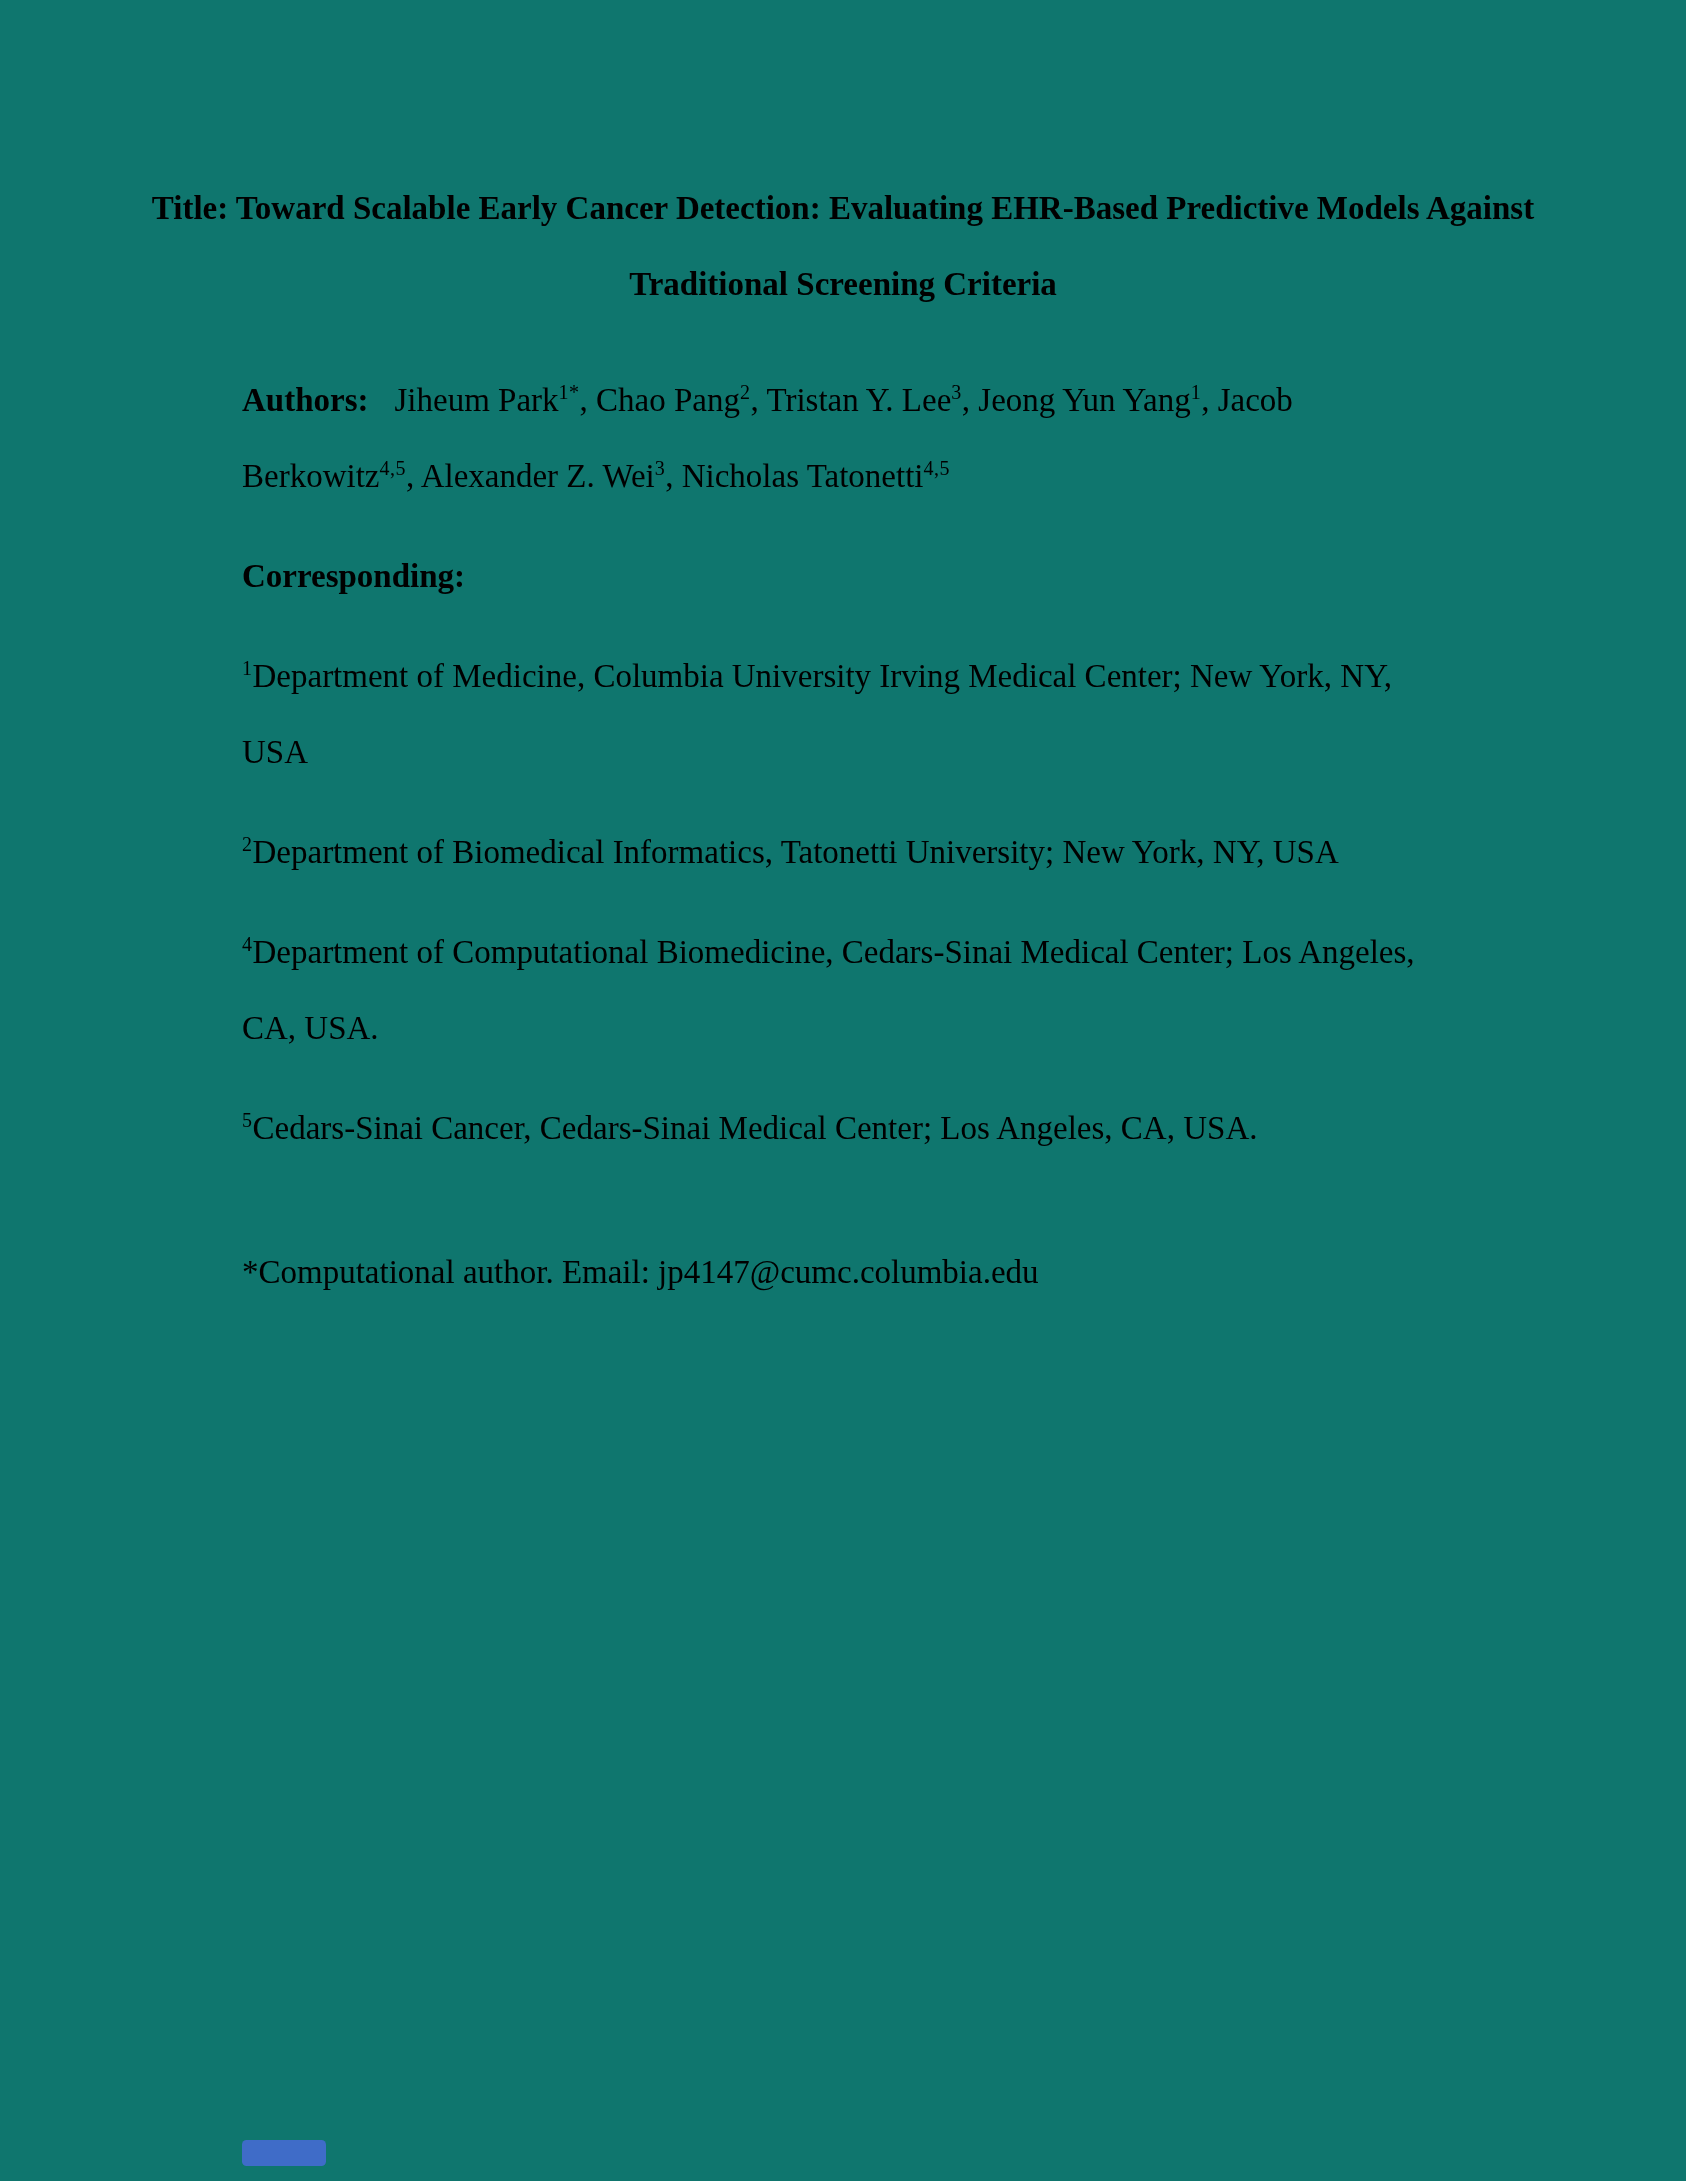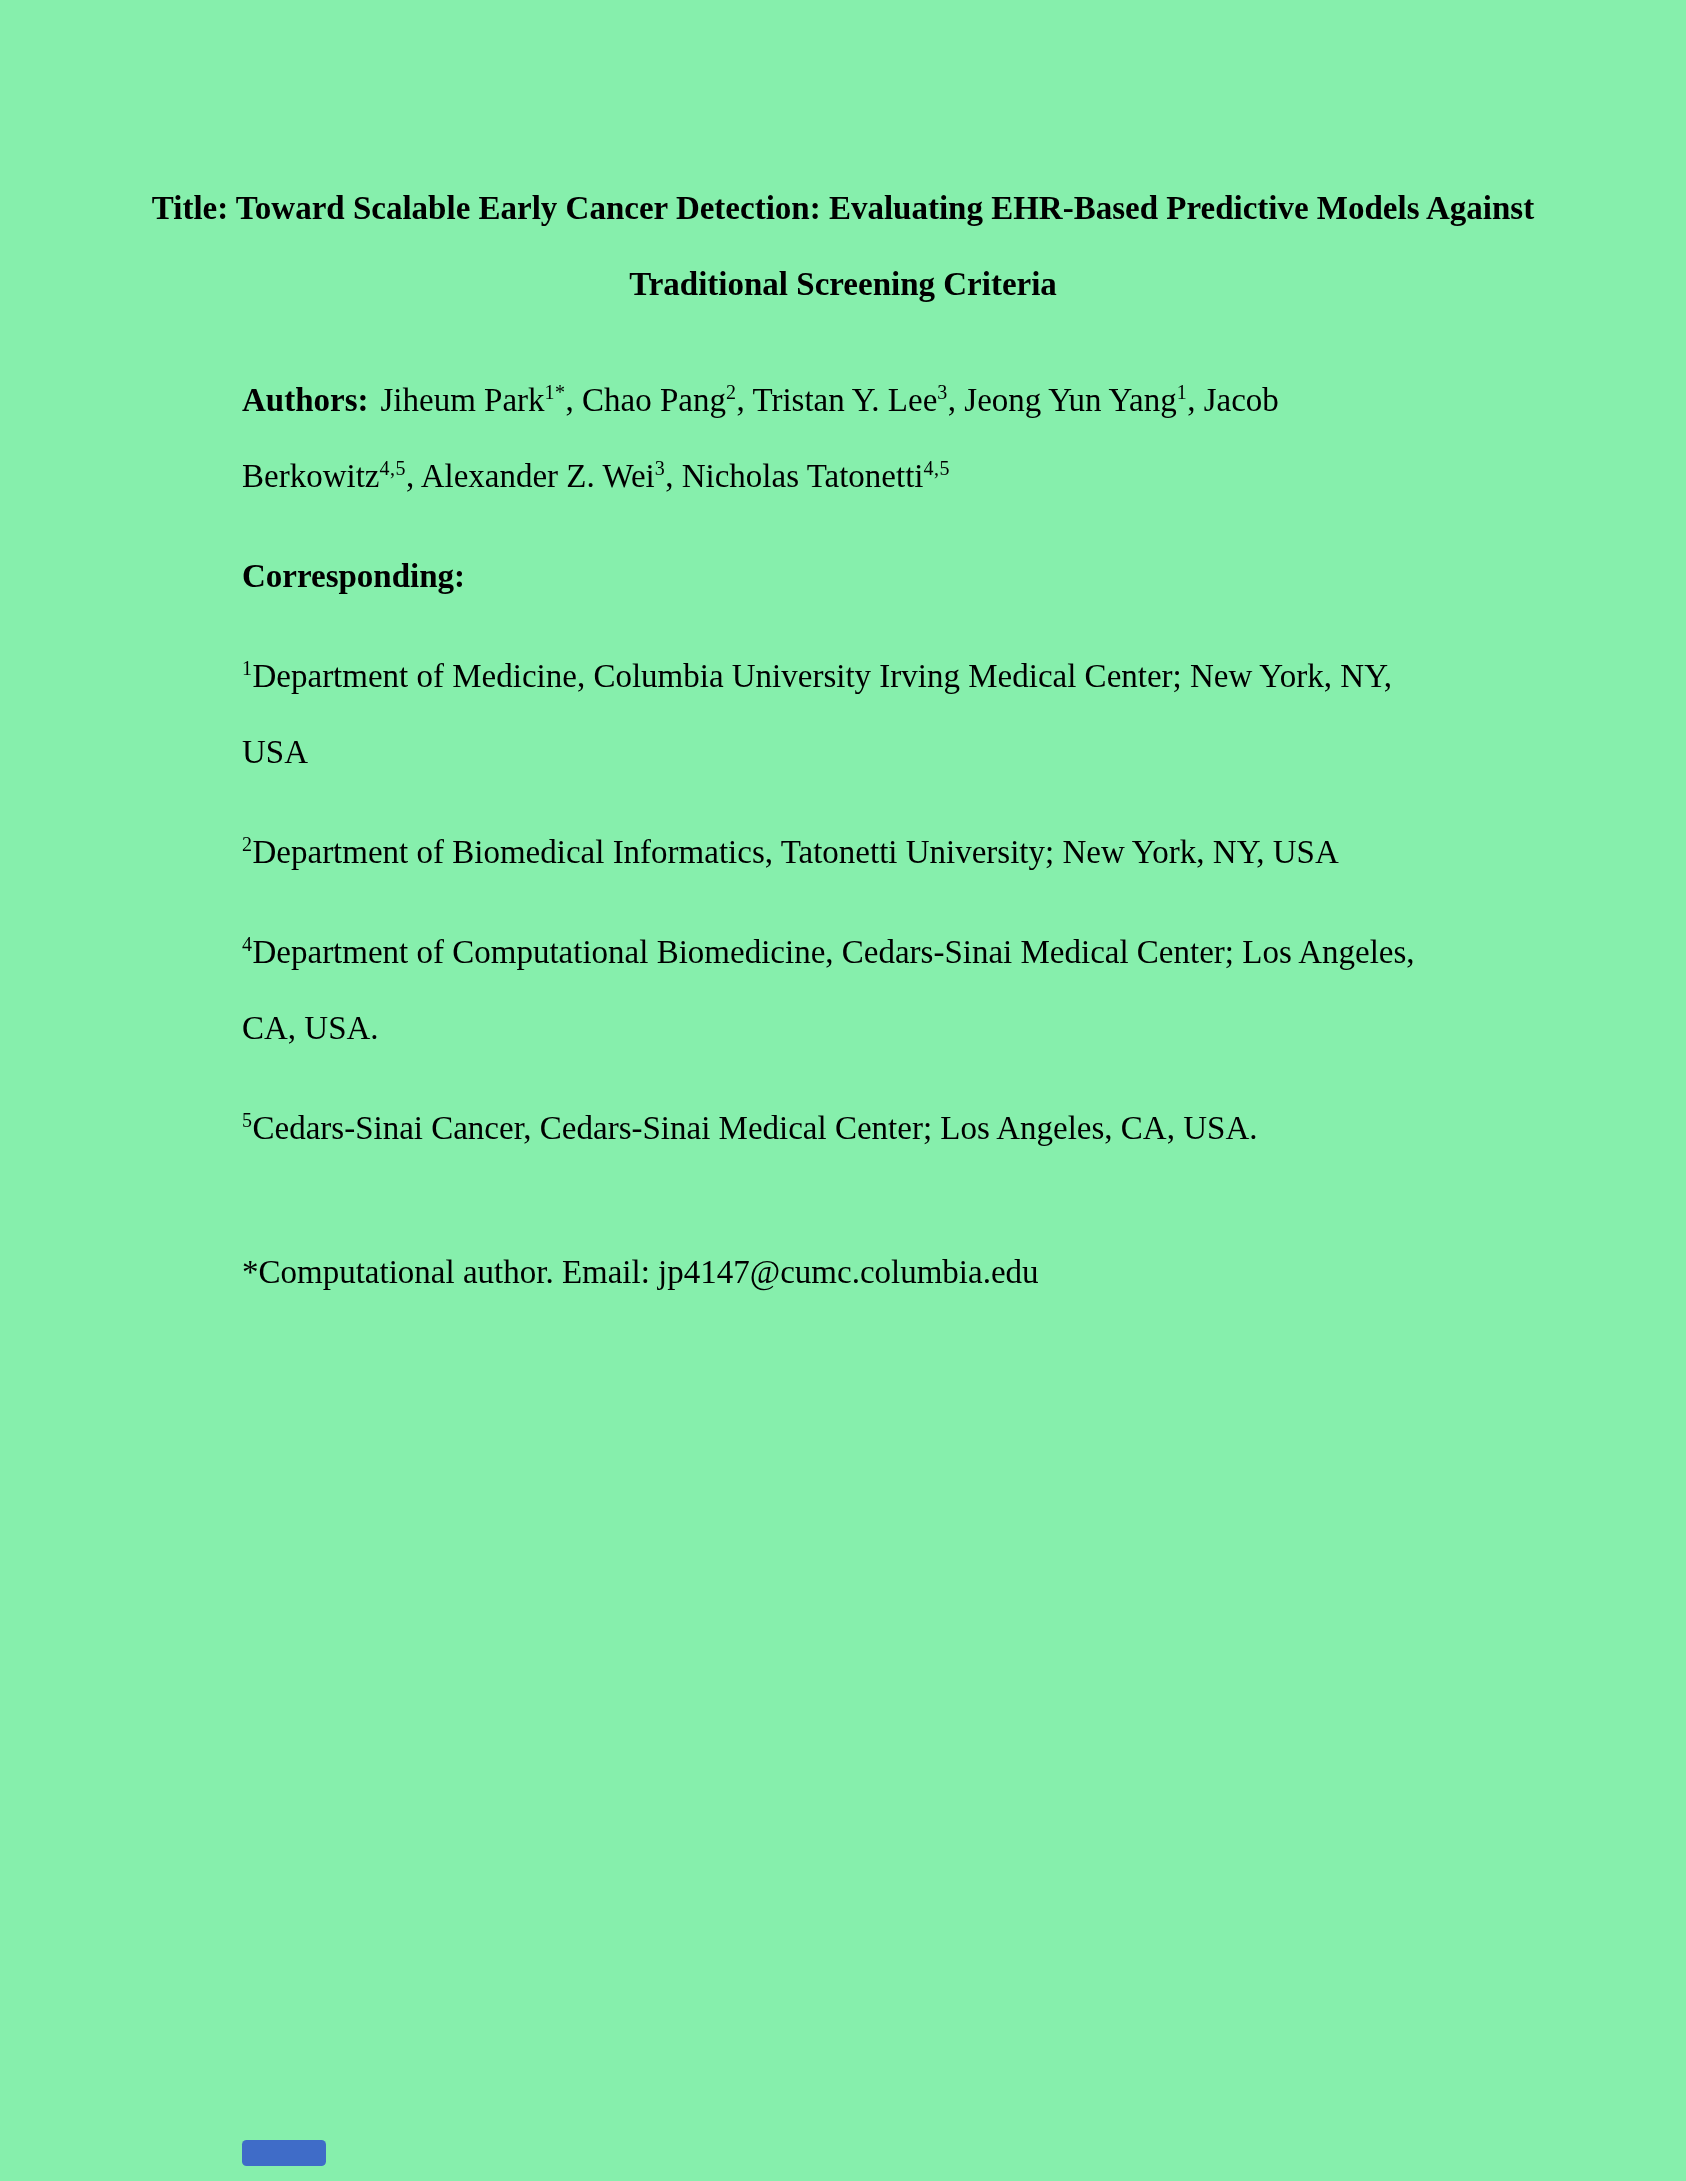--- a/index.html
+++ b/index.html
@@ -4,21 +4,21 @@
 <style>
   html, body {
     margin: 0;
     padding: 0;
     background: #ffffff;
   }
   .page {
     position: relative;
     width: 1686px;
     height: 2182px;
-    background: #86efac;
+    background: #0f766e;
     box-sizing: border-box;
     padding: 170px 242px 0 242px;
     font-family: "Liberation Serif", "DejaVu Serif", serif;
     font-size: 33px;
     color: #000000;
     overflow: hidden;
   }
   .title {
     font-size: 33px;
     font-weight: bold;
@@ -26,21 +26,21 @@
     line-height: 76px;
     margin: 0 -106px 40px -106px;
   }
   .para {
     margin: 0 0 24px 0;
     line-height: 76px;
     text-align: left;
   }
   .label {
     font-weight: bold;
-    margin-right: 12px;
+    margin-right: 26px;
   }
   .heading {
     font-weight: bold;
   }
   sup {
     font-size: 20px;
     line-height: 0;
     vertical-align: super;
     letter-spacing: 0.5px;
   }

